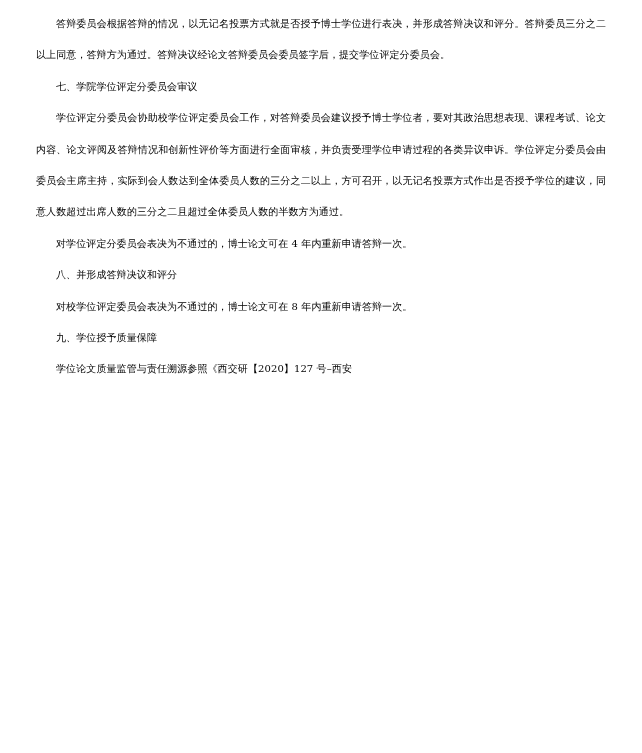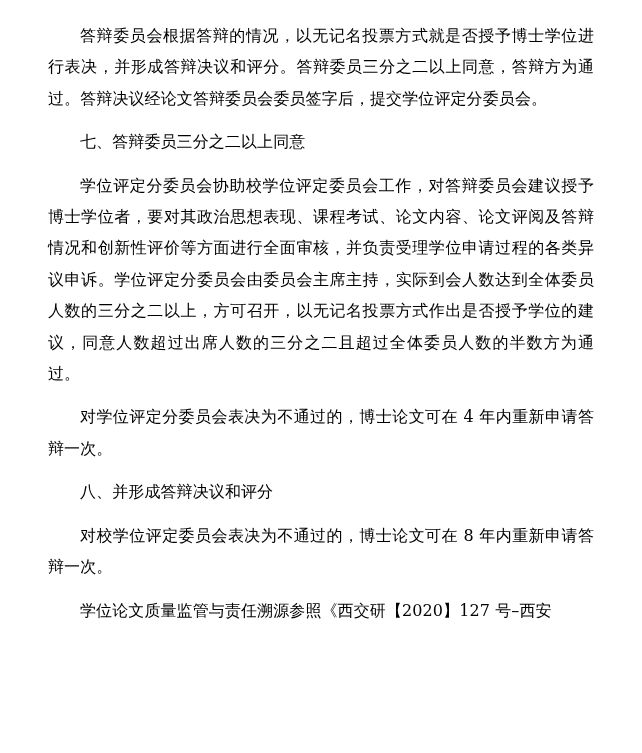--- a/index.html
+++ b/index.html
@@ -15,38 +15,39 @@
     color: #000000;
   }
   .page {
     box-sizing: border-box;
     width: 642px;
     height: 753px;
     padding: 8px 36px 0 36px;
     background: #ffffff;
   }
   .para {
-    font-size: 16px;
+    font-size: 10px;
     line-height: 31.4px;
     text-align: justify;
     text-justify: inter-ideograph;
-    margin: 12px;
+    margin: 0;
     letter-spacing: 0.1px;
   }
   .indent {
     text-indent: 2em;
   }
   .heading {
     text-indent: 2em;
   }
 </style>
 </head>
 <body>
 
 <div class="page">
   <p class="para indent">答辩委员会根据答辩的情况，以无记名投票方式就是否授予博士学位进行表决，并形成答辩决议和评分。答辩委员三分之二以上同意，答辩方为通过。答辩决议经论文答辩委员会委员签字后，提交学位评定分委员会。</p>
-  <p class="para heading">七、答辩委员三分之二以上同意</p>
+  <p class="para heading">七、学院学位评定分委员会审议</p>
   <p class="para indent">学位评定分委员会协助校学位评定委员会工作，对答辩委员会建议授予博士学位者，要对其政治思想表现、课程考试、论文内容、论文评阅及答辩情况和创新性评价等方面进行全面审核，并负责受理学位申请过程的各类异议申诉。学位评定分委员会由委员会主席主持，实际到会人数达到全体委员人数的三分之二以上，方可召开，以无记名投票方式作出是否授予学位的建议，同意人数超过出席人数的三分之二且超过全体委员人数的半数方为通过。</p>
   <p class="para indent">对学位评定分委员会表决为不通过的，博士论文可在 4 年内重新申请答辩一次。</p>
   <p class="para heading">八、并形成答辩决议和评分</p>
   <p class="para indent">对校学位评定委员会表决为不通过的，博士论文可在 8 年内重新申请答辩一次。</p>
+  <p class="para heading">九、学位授予质量保障</p>
   <p class="para indent">学位论文质量监管与责任溯源参照《西交研【2020】127 号–西安</p>
 </div>
 
 </body></html>

